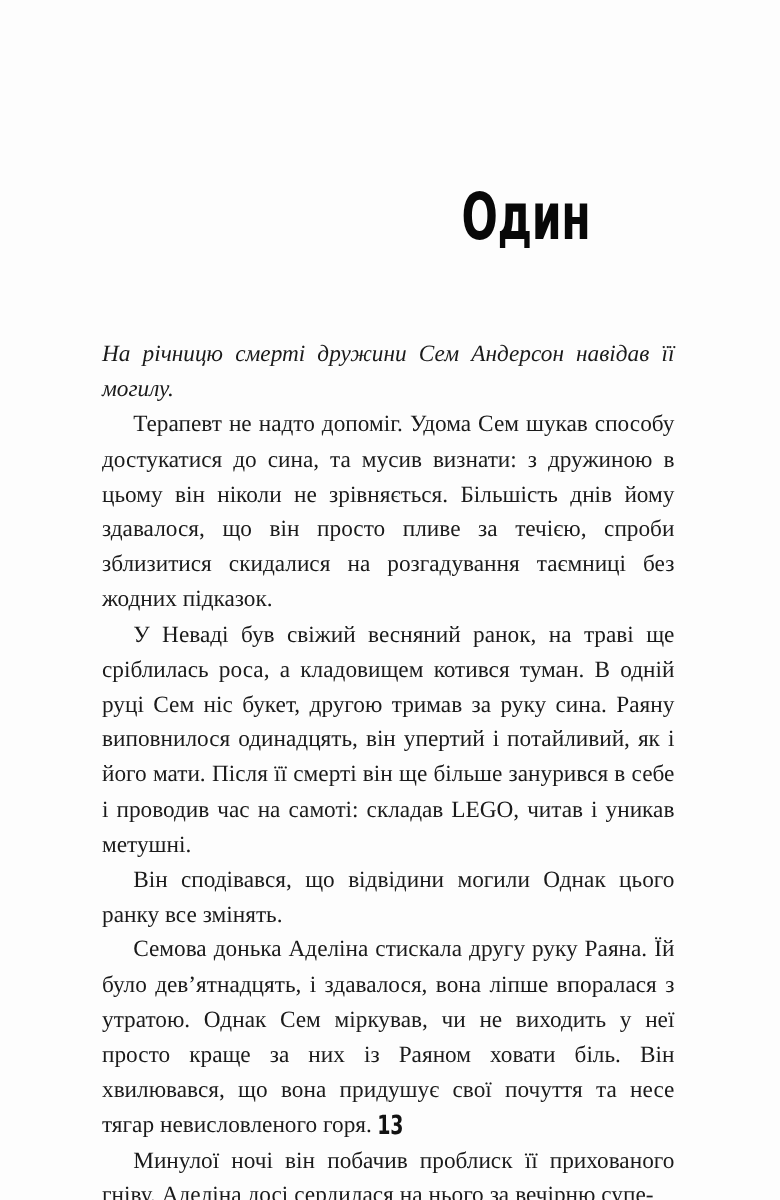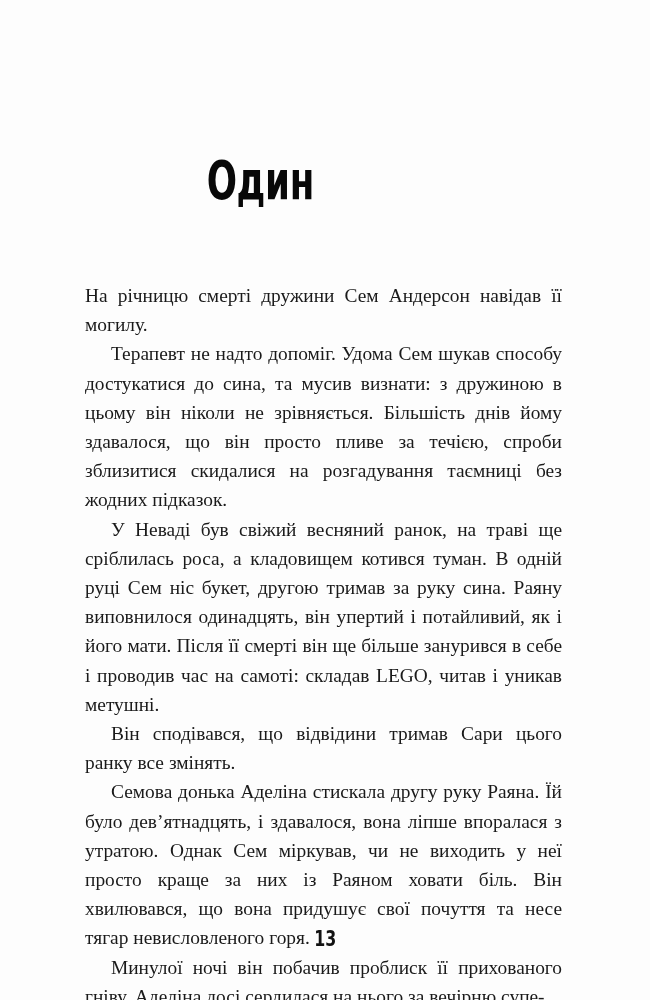--- a/index.html
+++ b/index.html
@@ -24,21 +24,21 @@
     height: 1000px;
     box-sizing: border-box;
   }
 
   
   .chapter-title-wrap {
     position: absolute;
     top: 118px;
     left: 0;
     width: 520px;
-    text-align: center;
+    text-align: right;
   }
   .chapter-title {
     display: inline-block;
     font-family: "DejaVu Sans", "Liberation Sans", sans-serif;
     font-weight: 700;
     font-size: 54px;
     line-height: 1;
     letter-spacing: -0.5px;
     color: #080808;
     transform: scaleX(0.66);
@@ -59,20 +59,21 @@
     font-size: 19.4px;
     line-height: 29.2px;
     text-align: justify;
     text-justify: inter-word;
     text-indent: 26px;
     hyphens: manual;
     word-spacing: 0.1px;
   }
   .para.first {
     text-indent: 0;
+    font-style: italic;
   }
 
   
   .folio-wrap {
     position: absolute;
     top: 928px;
     left: 0;
     width: 650px;
     text-align: center;
   }
@@ -93,21 +94,21 @@
 <div class="page">
 
   <div class="chapter-title-wrap">
     <h1 class="chapter-title">Один</h1>
   </div>
 
   <div class="text-block">
     <p class="para first">На річницю смерті дружини Сем Андерсон навідав її могилу.</p>
     <p class="para">Терапевт не надто допоміг. Удома Сем шукав способу достукатися до сина, та мусив визнати: з дружиною в цьому він ніколи не зрівняється. Більшість днів йому здавалося, що він просто пливе за течією, спроби зблизитися скидалися на розгадування таємниці без жодних підказок.</p>
     <p class="para">У Неваді був свіжий весняний ранок, на траві ще сріблилась роса, а кладовищем котився туман. В одній руці Сем ніс букет, другою тримав за руку сина. Раяну виповнилося одинадцять, він упертий і потайливий, як і його мати. Після її смерті він ще більше занурився в себе і проводив час на самоті: складав LEGO, читав і уникав метушні.</p>
-    <p class="para">Він сподівався, що відвідини тримав Сари цього ранку все змінять.</p>
+    <p class="para">Він сподівався, що відвідини могили Однак цього ранку все змінять.</p>
     <p class="para">Семова донька Аделіна стискала другу руку Раяна. Їй було дев’ятнадцять, і здавалося, вона ліпше впоралася з утратою. Однак Сем міркував, чи не виходить у неї просто краще за них із Раяном ховати біль. Він хвилювався, що вона придушує свої почуття та несе тягар невисловленого горя.</p>
     <p class="para">Минулої ночі він побачив проблиск її прихованого гніву. Аделіна досі сердилася на нього за вечірню супе-</p>
   </div>
 
   <div class="folio-wrap">
     <span class="folio">13</span>
   </div>
 
 </div>
 

